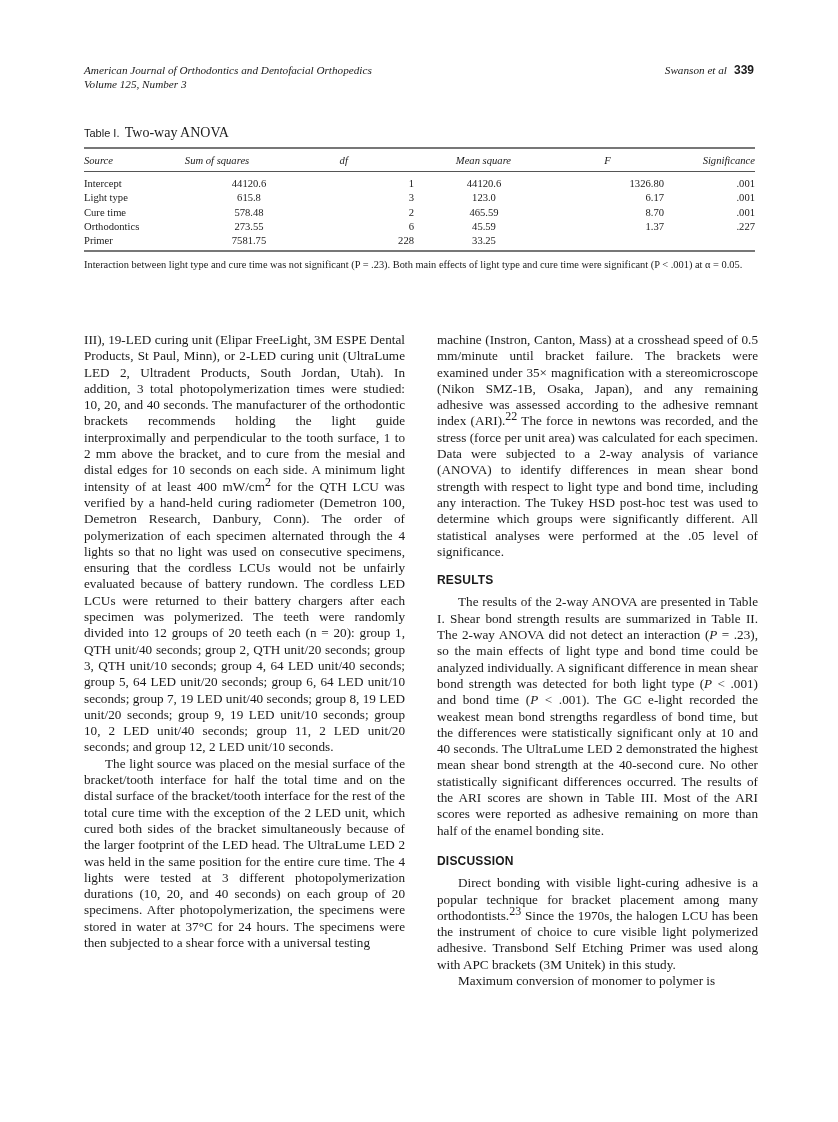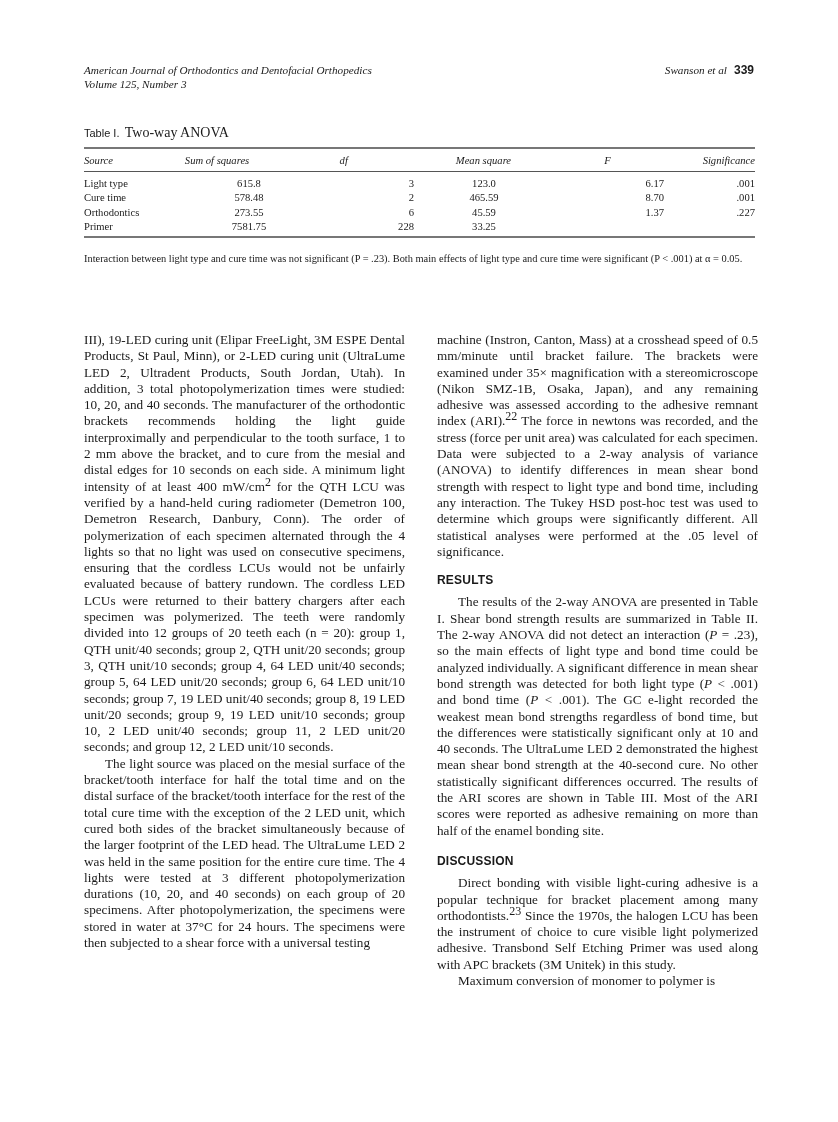--- a/index.html
+++ b/index.html
@@ -31,21 +31,21 @@
     .c1 { width: 130px; text-align: center; }
     .c2 { width: 100px; text-align: right; padding-right: 0; }
     .c3 { width: 140px; text-align: center; }
     .c4 { width: 110px; text-align: right; }
     .c5 { width: 91px; text-align: right; }
     th.c1 { text-align: left; padding-left: 26px; }
     th.c3 { text-align: left; padding-left: 108px; }
     th.c4 { text-align: left; padding-left: 48px; }
     .body-spacer td { height: 5px; }
     .table-note {
-      position: absolute; left: 84px; top: 252px; width: 672px;
+      position: absolute; left: 84px; top: 258px; width: 672px;
       font-size: 10.4px; line-height: 14.5px;
     }
     .col {
       position: absolute; top: 332px; width: 321px;
       font-size: 13.2px; line-height: 16.3px; text-align: justify;
     }
     .col-left { left: 84px; }
     .col-right { left: 437px; }
     .col p { margin: 0; }
     .col p.indent { text-indent: 21px; }
@@ -88,20 +88,28 @@
       </tr>
     </thead>
   </table>
   <div class="rule-mid" style="margin-top:0"></div>
   <table>
     <tbody>
       <tr class="body-spacer">
           <td colspan="6"></td>
         </tr>
       <tr>
+        <td class="c0">Intercept</td>
+        <td class="c1">44120.6</td>
+        <td class="c2">1</td>
+        <td class="c3">44120.6</td>
+        <td class="c4">1326.80</td>
+        <td class="c5">.001</td>
+      </tr>
+      <tr>
         <td class="c0">Light type</td>
         <td class="c1">615.8</td>
         <td class="c2">3</td>
         <td class="c3">123.0</td>
         <td class="c4">6.17</td>
         <td class="c5">.001</td>
       </tr>
       <tr>
         <td class="c0">Cure time</td>
         <td class="c1">578.48</td>

